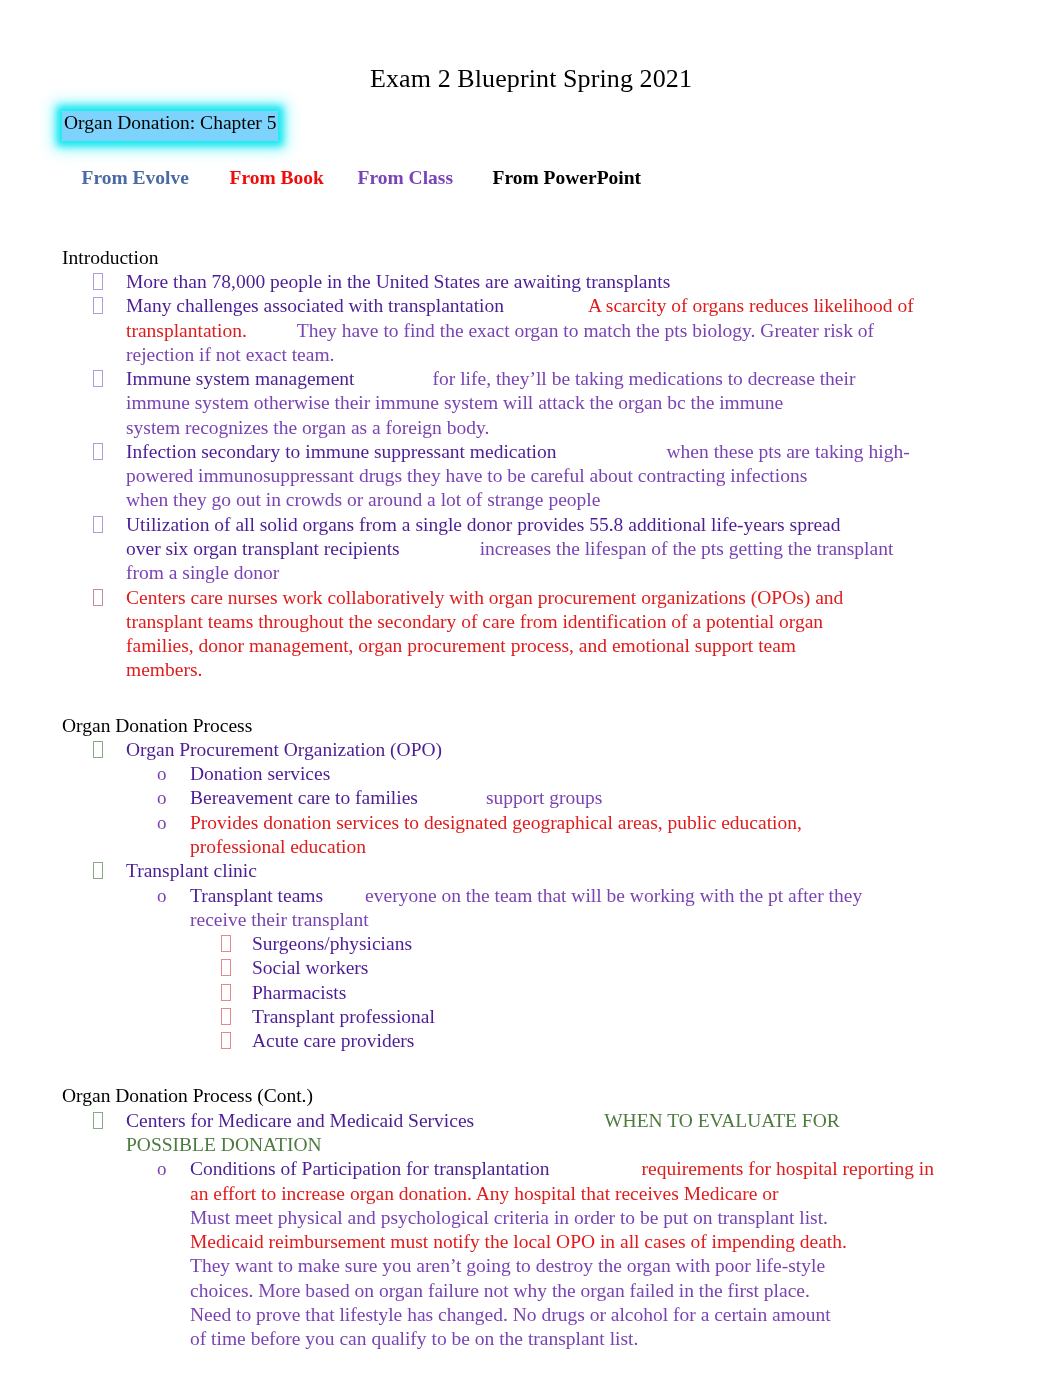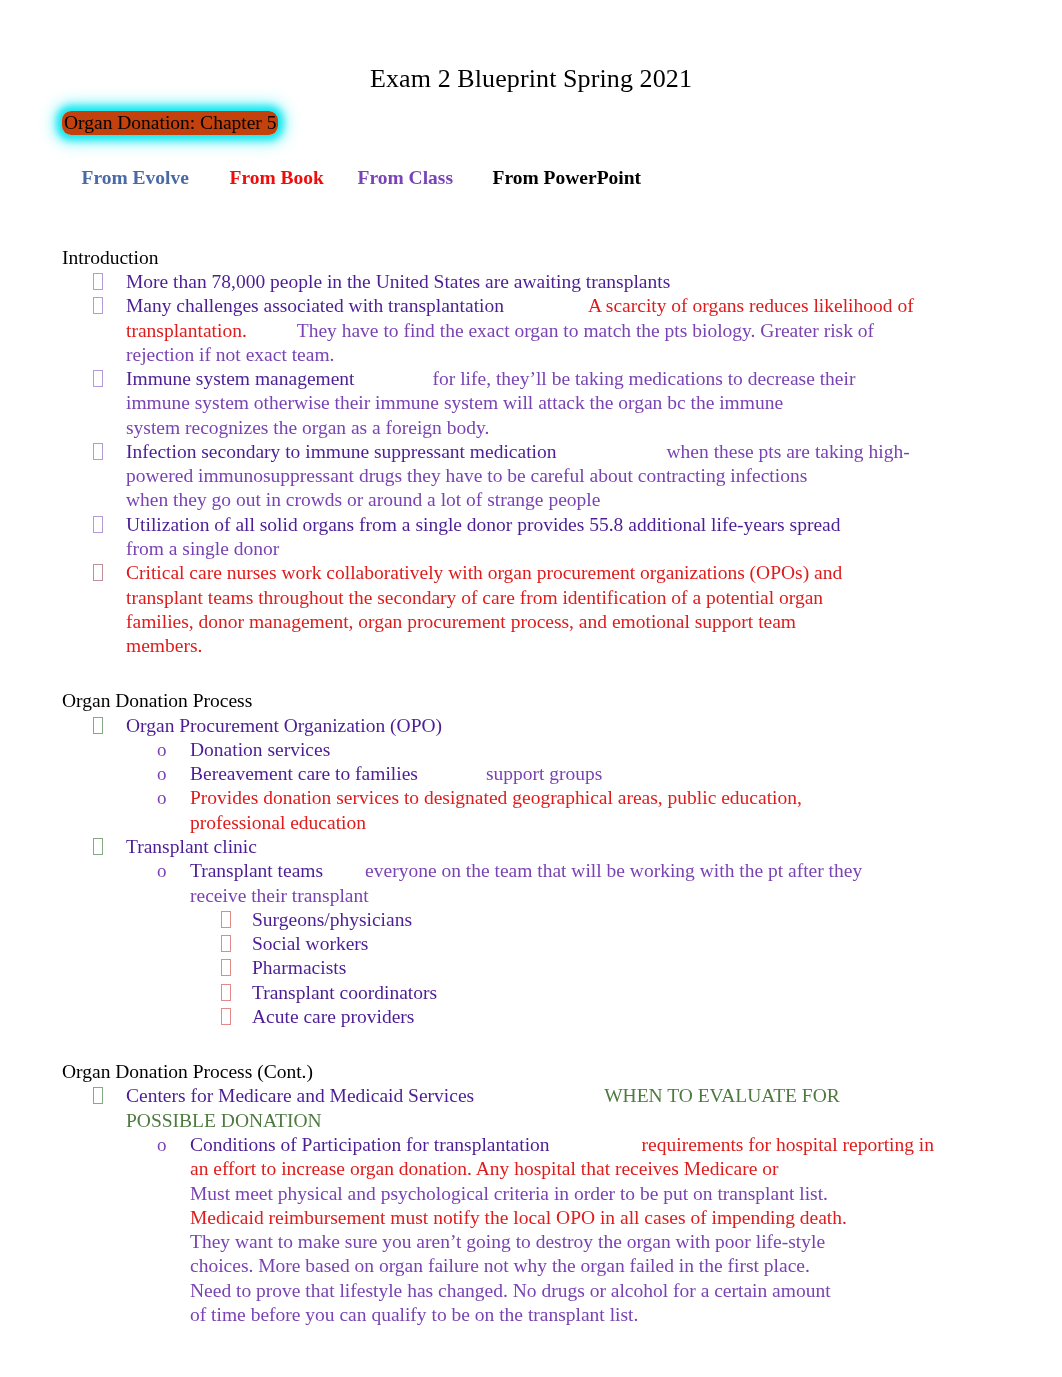--- a/index.html
+++ b/index.html
@@ -30,24 +30,24 @@
     letter-spacing: .1px;
   }
 
   
   .chapter-line {
     margin: 16px 0 0 62px;
     font-size: 19.5px;
     line-height: 1.28;
   }
   .hl-cyan {
-    background: #c2410c;
+    background: #7dd3fc;
     box-shadow: 0 0 7px 5px #17e7ef, 0 0 14px 9px rgba(60,241,249,.55);
-    padding: 1px 2px 2px 2px;
-    border-radius: 9px;
+    padding: 1px 2px 8px 2px;
+    border-radius: 1px;
     color: #000;
   }
 
   
   .legend {
     margin: 6px 0 0 62px;
     font-size: 19.5px;
     line-height: 1.25;
     white-space: pre;
   }
@@ -148,26 +148,27 @@
   <div class="lvl1">
     <span class="mk"><i class="tofu tofu-purple"></i></span>
     <span class="body-line"><span class="c-black">Infection secondary to immune suppressant medication</span><span class="tab" style="width:110px"></span><span class="c-purple">when these pts are taking high-</span></span>
     <span class="body-line c-purple">powered immunosuppressant drugs they have to be careful about contracting infections</span>
     <span class="body-line c-purple">when they go out in crowds or around a lot of strange people</span>
   </div>
 
   <div class="lvl1">
     <span class="mk"><i class="tofu tofu-purple"></i></span>
     <span class="body-line c-black">Utilization of all solid organs from a single donor provides 55.8 additional life-years spread</span>
+    <span class="body-line"><span class="c-black">over six organ transplant recipients</span><span class="tab" style="width:80px"></span><span class="c-purple">increases the lifespan of the pts getting the transplant</span></span>
     <span class="body-line c-purple">from a single donor</span>
   </div>
 
   <div class="lvl1">
     <span class="mk"><i class="tofu tofu-red2"></i></span>
-    <span class="body-line c-red">Critical care nurses work collaboratively with organ procurement organizations (OPOs) and</span>
+    <span class="body-line c-red">Centers care nurses work collaboratively with organ procurement organizations (OPOs) and</span>
     <span class="body-line c-red">transplant teams throughout the secondary of care from identification of a potential organ</span>
     <span class="body-line c-red">families, donor management, organ procurement process, and emotional support team</span>
     <span class="body-line c-red">members.</span>
   </div>
 
   <div class="section-head">Organ Donation Process</div>
 
   <div class="lvl1">
     <span class="mk"><i class="tofu tofu-green"></i></span>
     <span class="body-line c-black">Organ Procurement Organization (OPO)</span>
@@ -207,21 +208,21 @@
   <div class="lvl3">
     <span class="mk"><i class="tofu tofu-red"></i></span>
     <span class="body-line c-black">Social workers</span>
   </div>
   <div class="lvl3">
     <span class="mk"><i class="tofu tofu-red"></i></span>
     <span class="body-line c-black">Pharmacists</span>
   </div>
   <div class="lvl3">
     <span class="mk"><i class="tofu tofu-red"></i></span>
-    <span class="body-line c-black">Transplant coordinators</span>
+    <span class="body-line c-black">Transplant professional</span>
   </div>
   <div class="lvl3">
     <span class="mk"><i class="tofu tofu-red"></i></span>
     <span class="body-line c-black">Acute care providers</span>
   </div>
 
   <div class="section-head">Organ Donation Process (Cont.)</div>
 
   <div class="lvl1">
     <span class="mk"><i class="tofu tofu-green"></i></span>

